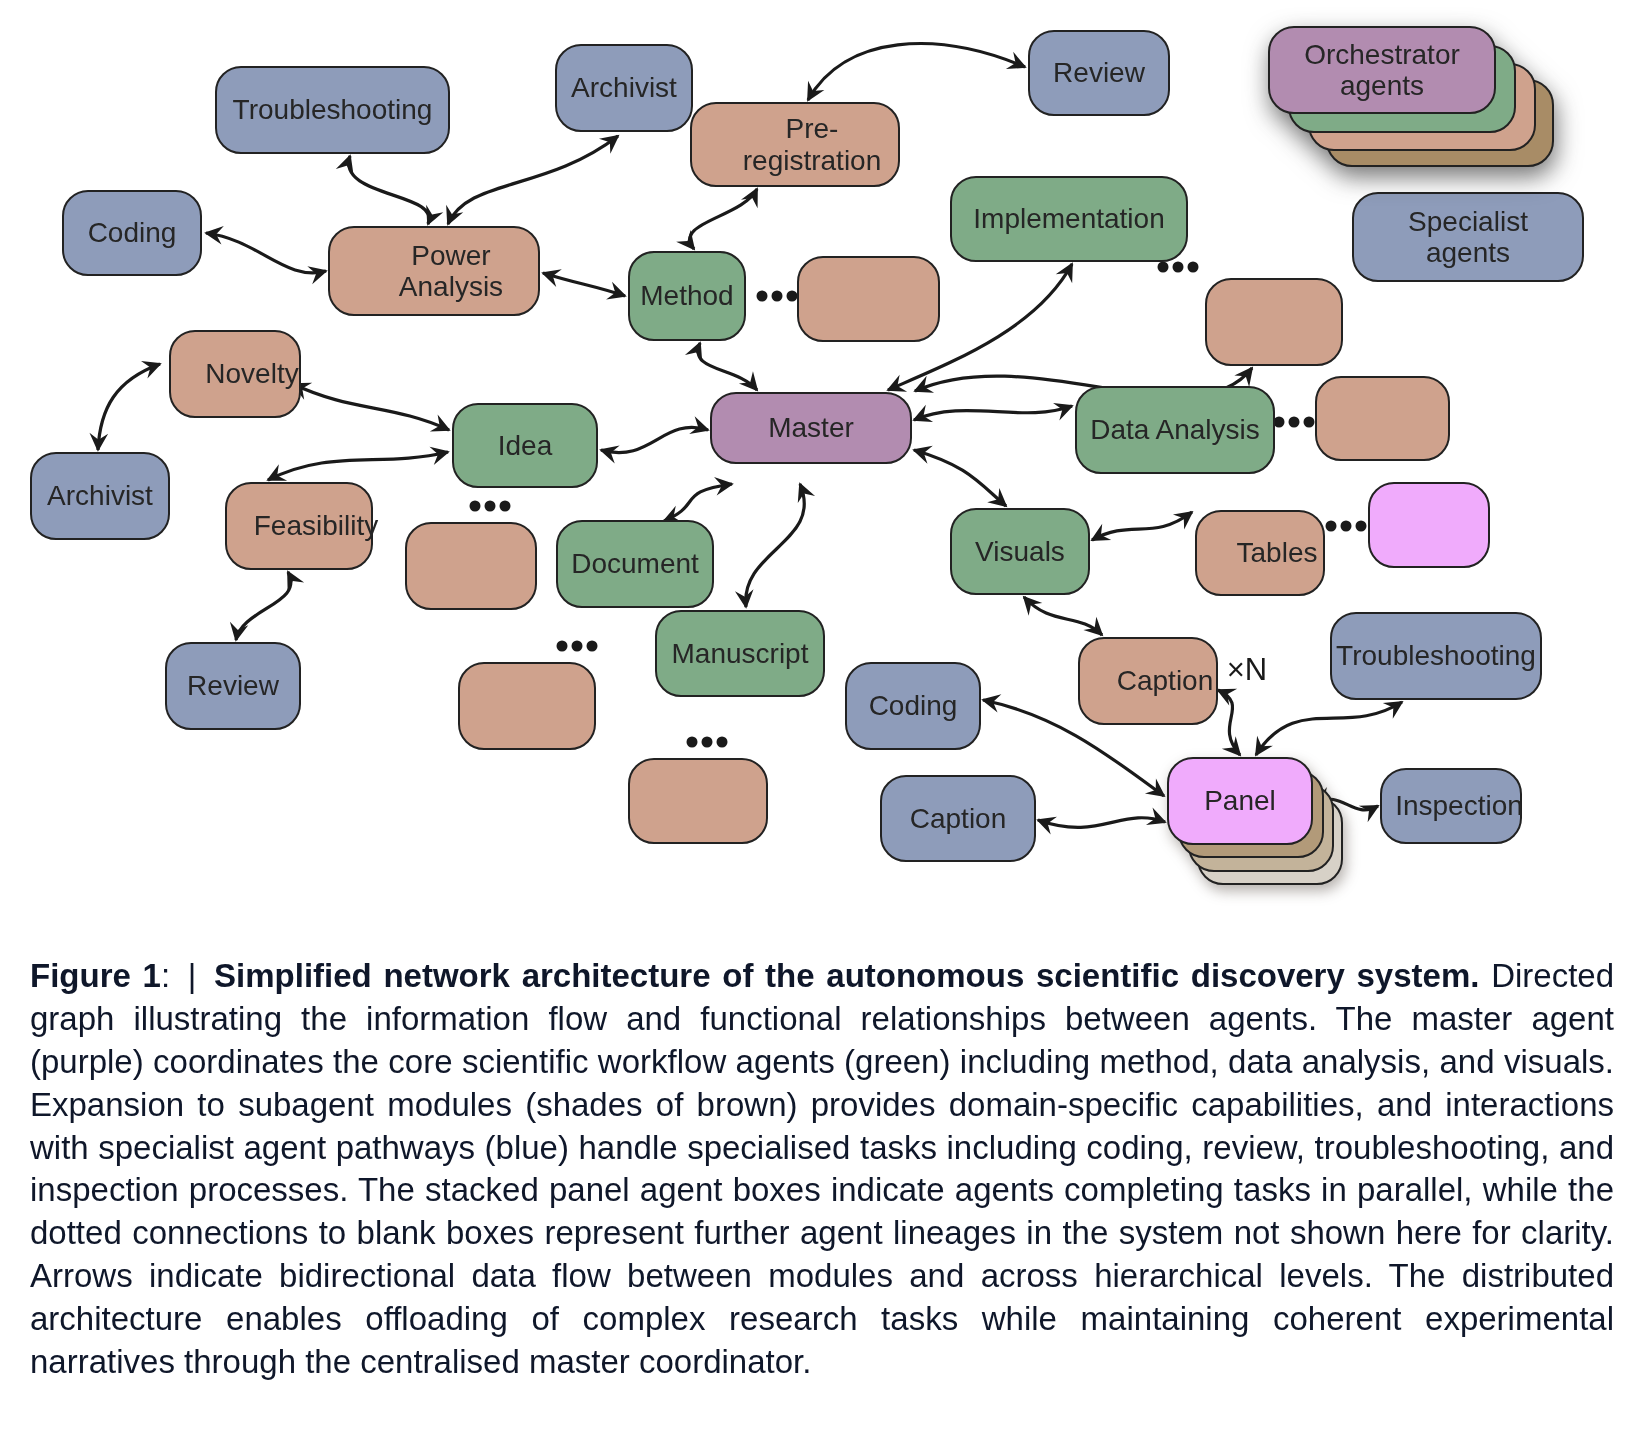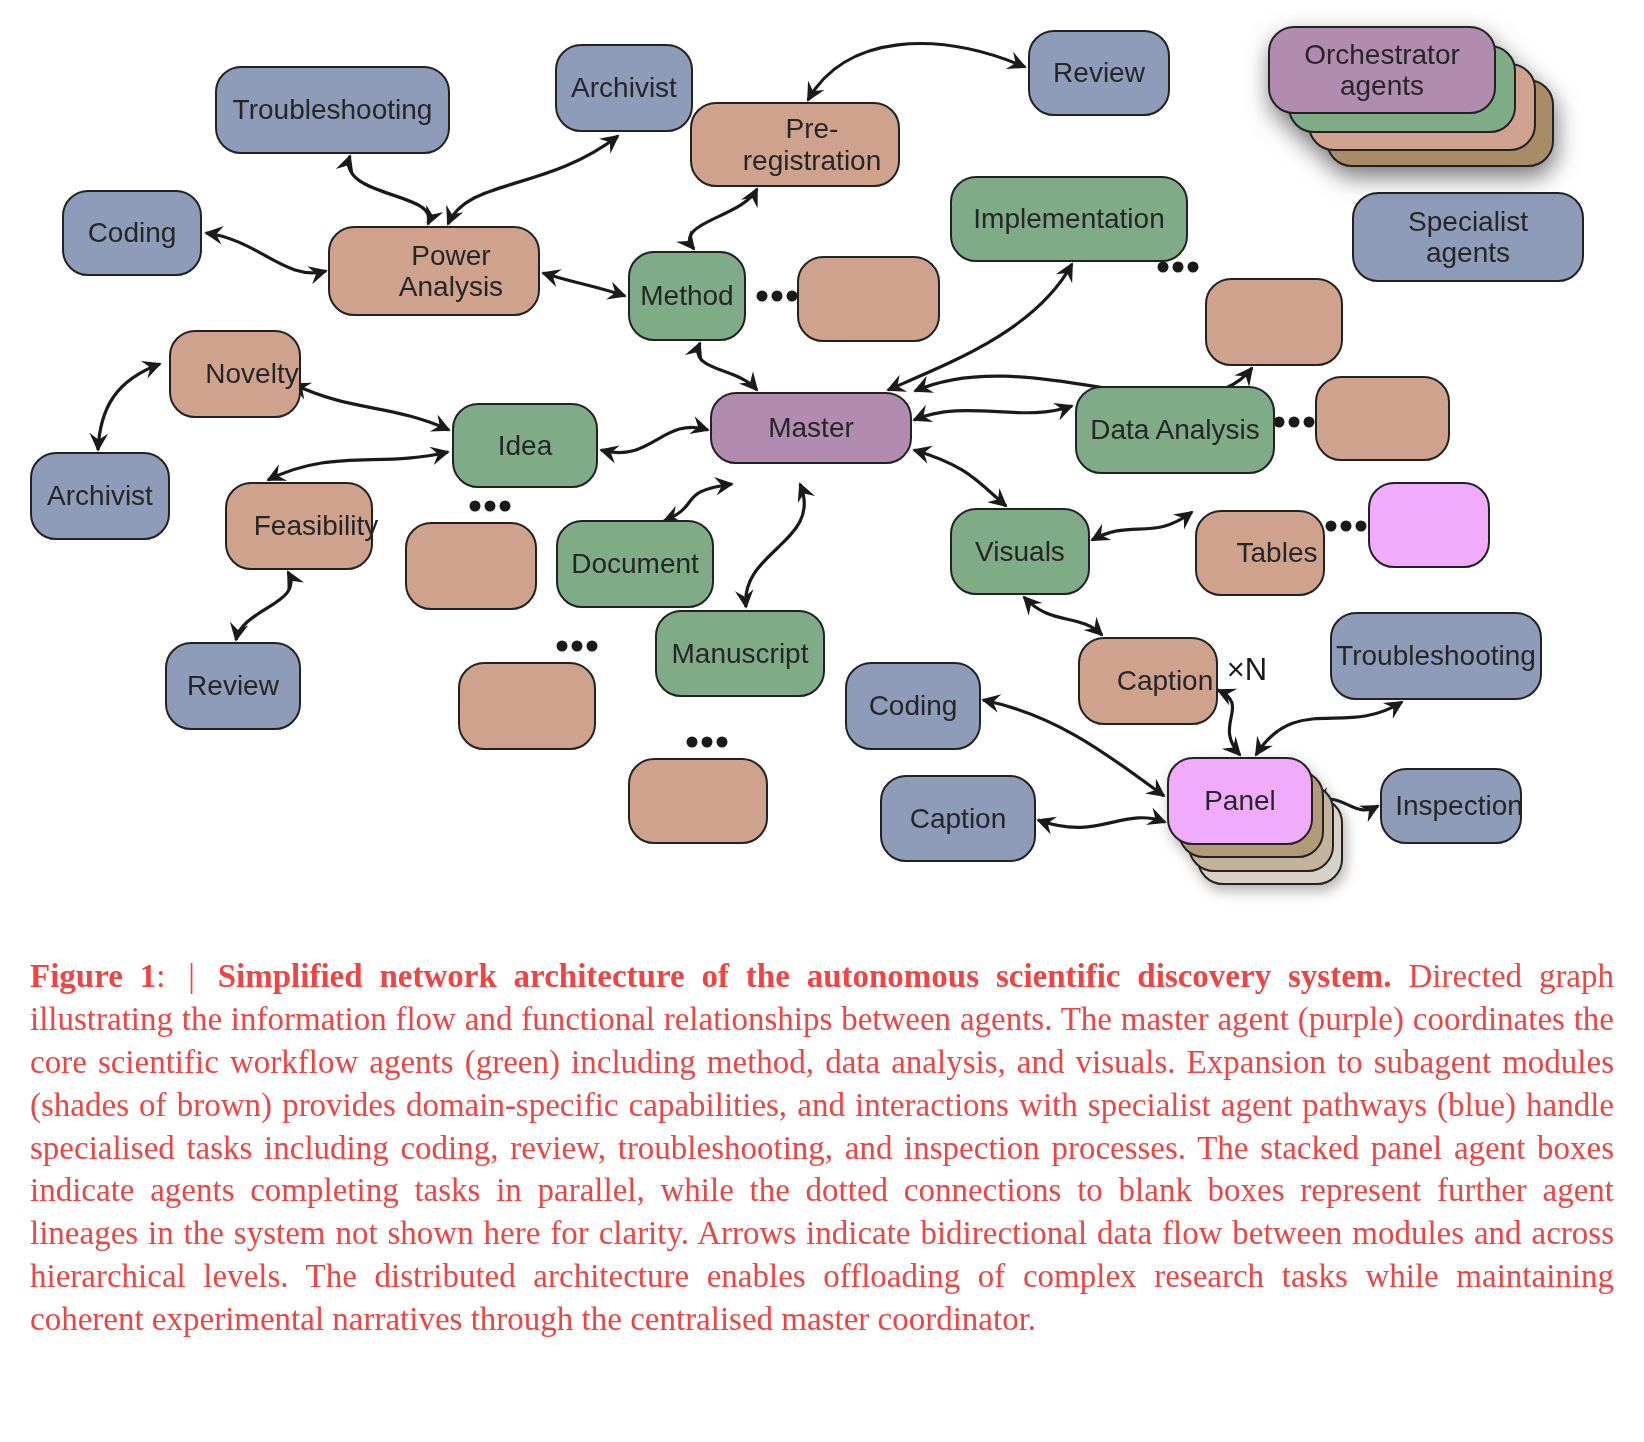--- a/index.html
+++ b/index.html
@@ -14,22 +14,22 @@
   .c-blue{background:#8e9cba;}
   .c-green{background:#7fab87;}
   .c-tan{background:#cfa28d;padding-left:34px;}
   .c-purple{background:#b28cb0;}
   .c-brown{background:#f0abfc;text-align:right;}
   .stack-wrap{position:absolute;left:0;top:0;width:0;height:0;overflow:visible;z-index:3;}
   .shadow-strong{filter:drop-shadow(2px 10px 12px rgba(25,25,25,0.60));}
   .shadow-soft{filter:drop-shadow(3px 6px 7px rgba(90,80,70,0.45));}
   .mult{position:absolute;transform:translate(-50%,-50%);font-size:31px;color:#1a1a1a;z-index:2;}
   #caption{position:absolute;left:30px;top:922px;width:1584px;
-           font-family:Liberation Serif, serif;font-size:33px;line-height:1.30;
-           color:#ef4444;text-align:justify;}
+           font-family:Liberation Sans, sans-serif;font-size:33px;line-height:1.30;
+           color:#0f172a;text-align:justify;}
   #caption .b{font-weight:bold;}
   #caption .sep{padding:0 6px;}
 </style>
 </head>
 <body>
 
 <div id="page">
   <div id="diagram">
       <svg width="1644" height="905" viewBox="0 0 1644 905" id="edge-svg">
         <defs>

